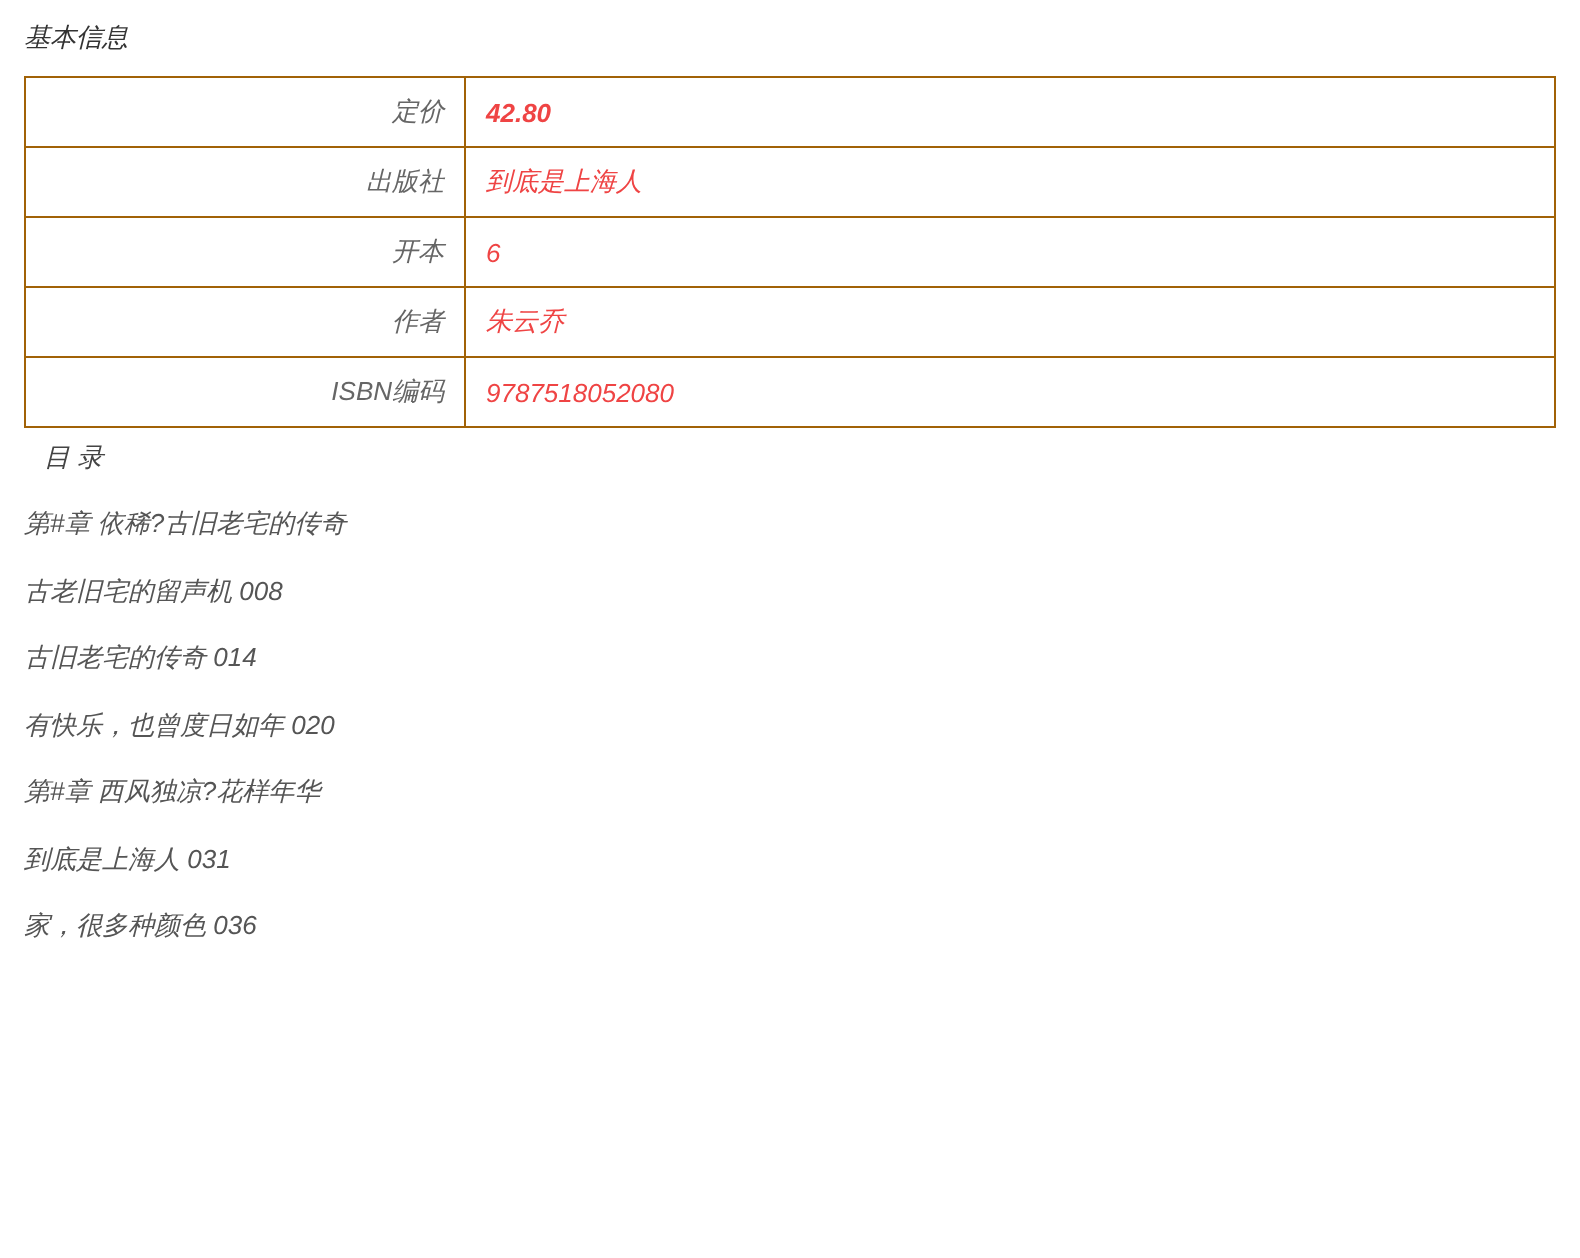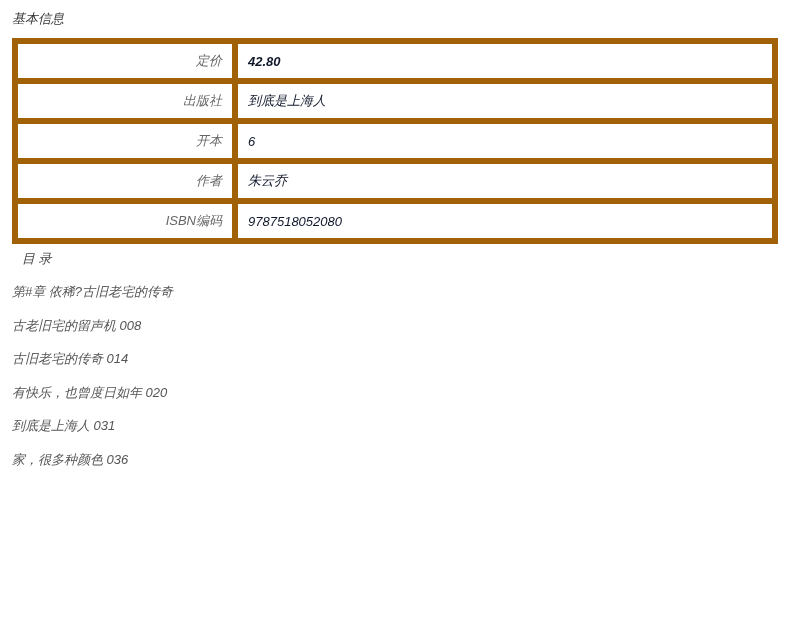--- a/index.html
+++ b/index.html
@@ -15,35 +15,35 @@
     font-size: 13px;
     color: #333;
     margin-bottom: 10px;
   }
   table.info {
     width: 100%;
     border-collapse: collapse;
     table-layout: fixed;
   }
   table.info td {
-    border: 6px solid #a16207;
+    border: 1px solid #a16207;
     padding: 8px 10px;
     vertical-align: middle;
     font-size: 13px;
     color: #555;
   }
   table.info td.label {
     width: 220px;
     text-align: right;
     color: #666;
     background: #fff;
   }
   table.info td.value {
     text-align: left;
-    color: #0f172a;
+    color: #ef4444;
   }
   .price-value {
     font-weight: bold;
     color: #333;
     font-size: 14px;
   }
   .toc-title {
     margin-top: 6px;
     padding-left: 10px;
     font-size: 13px;
@@ -87,15 +87,16 @@
     </tbody>
 </table>
 
 <div class="toc-title">目 录</div>
 
 <div class="toc-lines">
     <p>第#章 依稀?古旧老宅的传奇</p>
     <p>古老旧宅的留声机  008</p>
     <p>古旧老宅的传奇  014</p>
     <p>有快乐，也曾度日如年  020</p>
+    <p>第#章 西风独凉?花样年华</p>
     <p>到底是上海人  031</p>
     <p>家，很多种颜色  036</p>
   </div>
 
 </body></html>

